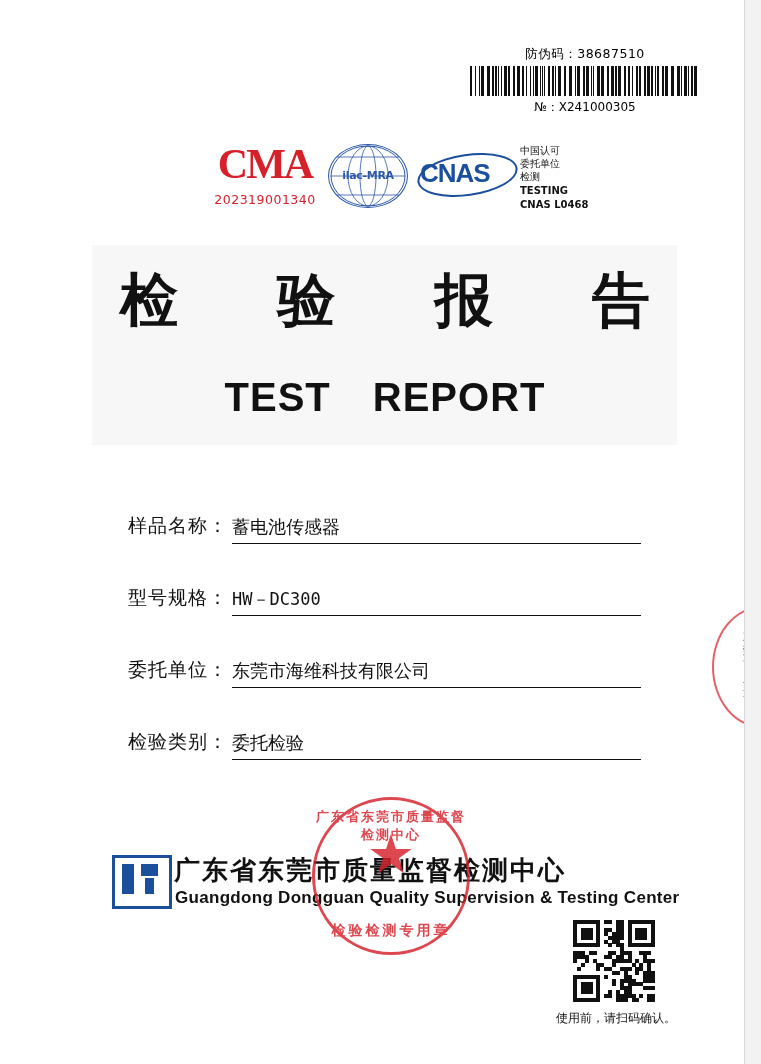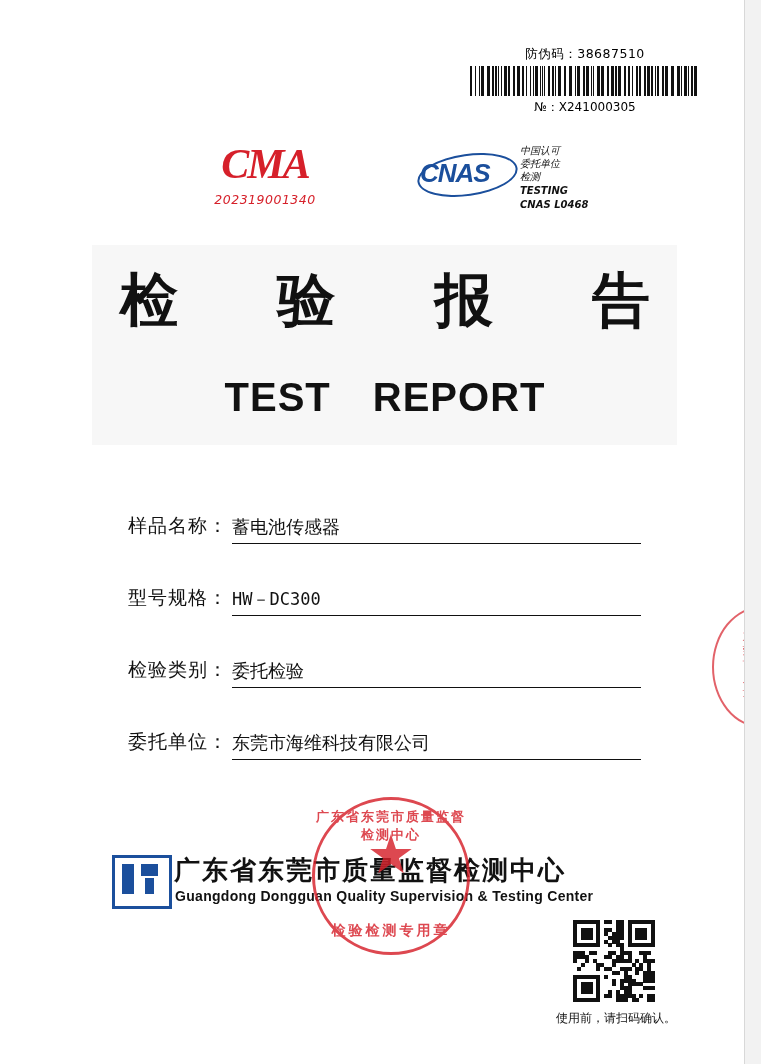--- a/index.html
+++ b/index.html
@@ -59,21 +59,21 @@
     text-align: center;
     font-family: "DejaVu Sans", sans-serif;
     font-size: 12px;
     color: #000;
   }
 
   
   .logos {
     position: absolute;
     left: 165px; top: 138px;
-    width: 415px; height: 82px; font-style: italic;
+    width: 415px; height: 82px;
   }
   .cma-box {
     position: absolute; left: 35px; top: 0;
     width: 130px; text-align: center;
   }
   .cma-mark {
     font-family: "Liberation Serif", serif;
     font-weight: bold;
     font-size: 42px;
     color: #d6202a;
@@ -233,21 +233,21 @@
     font-weight: bold;
     font-size: 26px;
     color: #111;
     letter-spacing: 2px;
   }
   .org-en {
     position: absolute;
     left: 175px; top: 888px;
     font-family: "Liberation Sans", sans-serif;
     font-weight: bold;
-    font-size: 14px;
+    font-size: 17px;
     color: #111;
     letter-spacing: 0.3px;
   }
 
   
   .seal {
     position: absolute;
     left: 312px; top: 797px;
     width: 152px; height: 152px;
     border-radius: 50%;
@@ -411,20 +411,31 @@
 
   <div class="serial">№：X241000305</div>
 
   <div class="logos">
 
     <div class="cma-box">
       <div class="cma-mark">CMA</div>
       <div class="cma-num">202319001340</div>
     </div>
 
+    <div class="ilac-box">
+      <svg class="ilac-lines" viewBox="0 0 78 62" preserveAspectRatio="none">
+        <ellipse cx="39" cy="31" rx="37" ry="30" fill="none" stroke="#2b57a4" stroke-width="1"></ellipse>
+        <ellipse cx="39" cy="31" rx="20" ry="30" fill="none" stroke="#2b57a4" stroke-width="0.8"></ellipse>
+        <ellipse cx="39" cy="31" rx="8" ry="30" fill="none" stroke="#2b57a4" stroke-width="0.8"></ellipse>
+        <line x1="2" y1="12" x2="76" y2="12" stroke="#2b57a4" stroke-width="0.8"></line>
+        <line x1="2" y1="50" x2="76" y2="50" stroke="#2b57a4" stroke-width="0.8"></line>
+        <line x1="2" y1="31" x2="76" y2="31" stroke="#2b57a4" stroke-width="0.8"></line>
+      </svg>
+      <div class="ilac-text">ilac-MRA</div>
+    </div>
 
     <div class="cnas-box">
       <div class="cnas-ellipse"></div>
       <div class="cnas-word">CNAS</div>
       <div class="cnas-side">
         <div class="cn">中国认可</div>
         <div class="cn">委托单位</div>
         <div class="cn">检测</div>
         <div class="en">TESTING</div>
         <div class="en">CNAS L0468</div>
@@ -448,27 +459,27 @@
         <div class="field-label">样品名称：</div>
         <div class="field-value">蓄电池传感器</div>
         <div class="field-line"></div>
       </div>
       <div class="field">
         <div class="field-label">型号规格：</div>
         <div class="field-value mono">HW－DC300</div>
         <div class="field-line"></div>
       </div>
       <div class="field">
-        <div class="field-label">检验类别：</div>
-        <div class="field-value">委托检验</div>
+        <div class="field-label">委托单位：</div>
+        <div class="field-value">东莞市海维科技有限公司</div>
         <div class="field-line"></div>
       </div>
       <div class="field">
-        <div class="field-label">委托单位：</div>
-        <div class="field-value">东莞市海维科技有限公司</div>
+        <div class="field-label">检验类别：</div>
+        <div class="field-value">委托检验</div>
         <div class="field-line"></div>
       </div>
     </div>
 
   <div class="org-logo">
     <div class="lt"></div>
       <div class="rt"></div>
       <div class="rb"></div>
   </div>
   <div class="org-cn">广东省东莞市质量监督检测中心</div>

